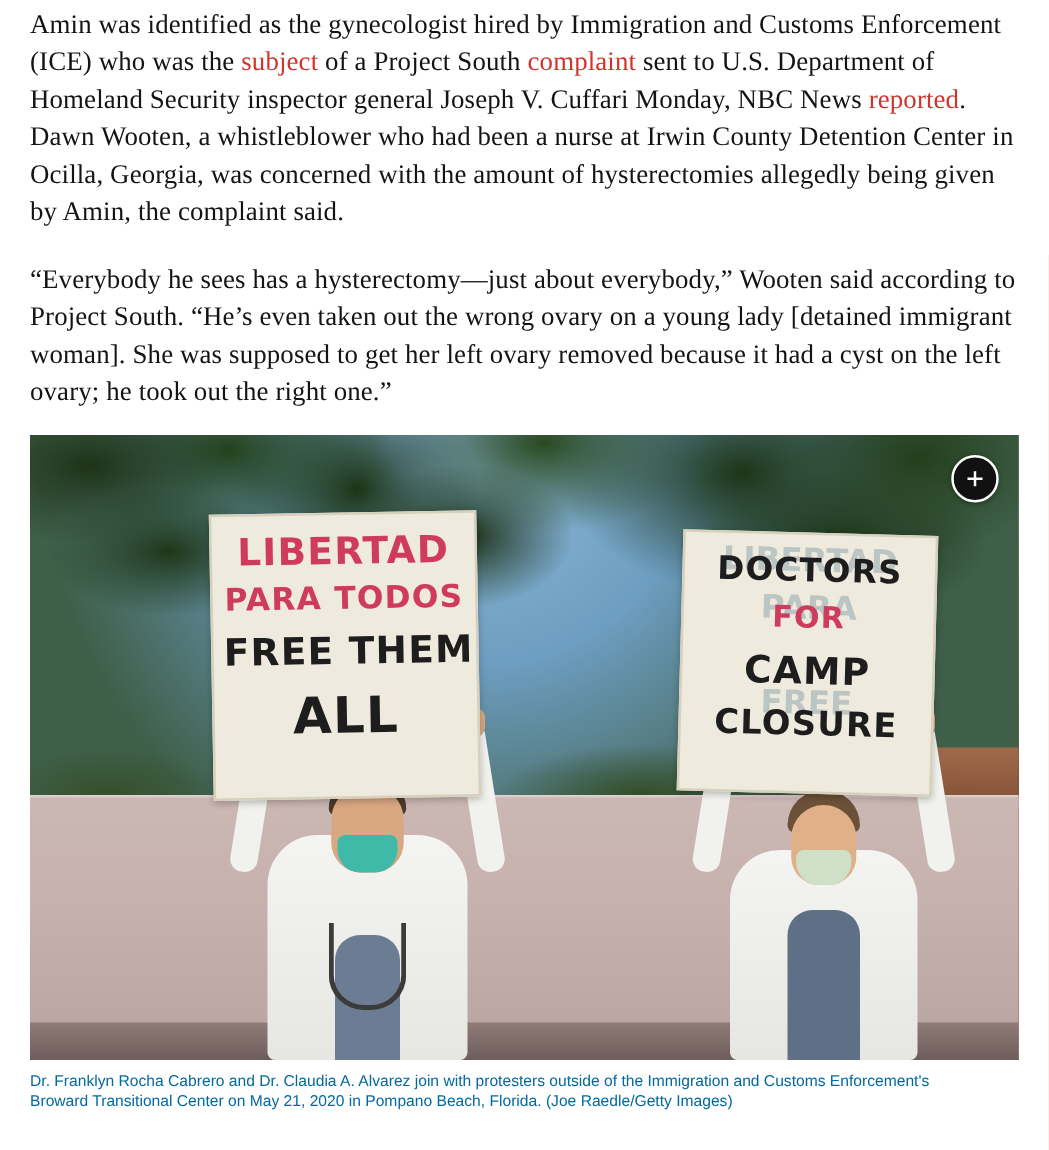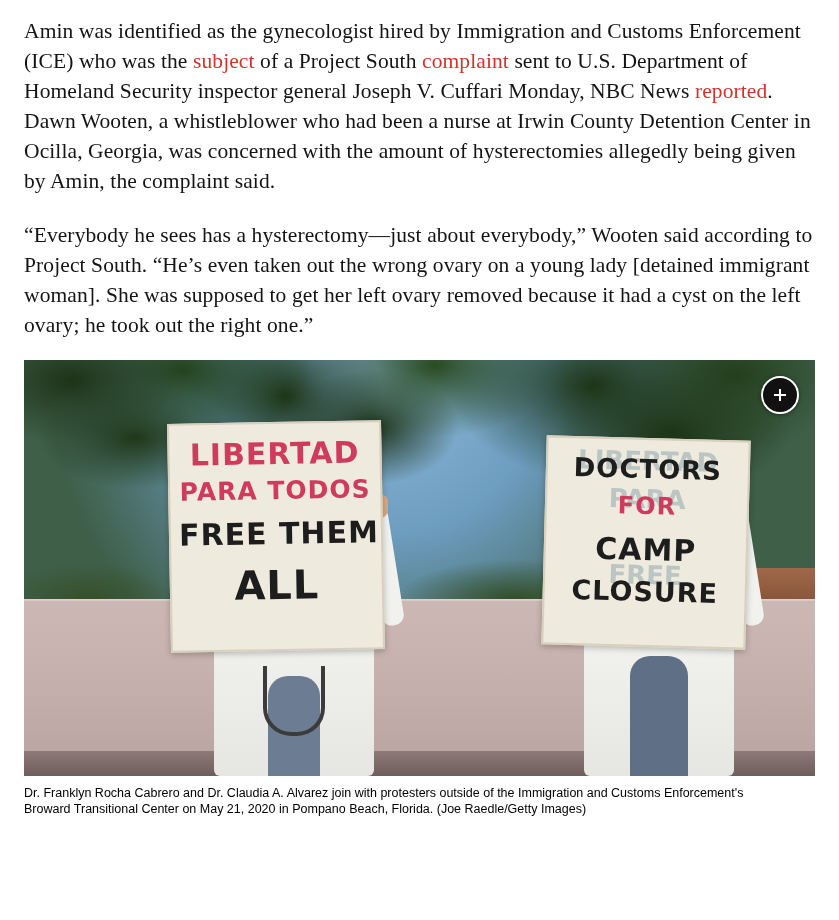--- a/index.html
+++ b/index.html
@@ -15,21 +15,21 @@
     color: #111111;
   }
   .page {
     position: relative;
     width: 839px;
     height: 920px;
     box-sizing: border-box;
     padding: 0 24px;
   }
   .article-body {
-    padding-top: 16px;
+    padding-top: 4px;
   }
   p.para {
     font-family: "Liberation Serif", serif;
     font-size: 21.5px;
     line-height: 30px;
     margin: 0 0 24px 0;
     color: #141414;
     letter-spacing: 0.1px;
   }
   p.para.second {
@@ -40,21 +40,21 @@
     text-decoration: none;
   }
   .figure {
     position: relative;
     width: 791px;
     margin: 0;
   }
   .photo {
     position: relative;
     width: 791px;
-    height: 416px;
+    height: 500px;
     overflow: hidden;
     background: #b91c1c;
   }
   
   .sky {
     position: absolute;
     left: 0; top: 0; width: 100%; height: 58%;
     background:
       radial-gradient(circle at 46% 8%, #8fb9d8 0%, #6d9dc0 32%, #3f5f49 70%),
       linear-gradient(180deg, #7fb2d4 0%, #5d8a66 55%, #35502f 100%);
@@ -260,21 +260,21 @@
     align-items: center;
     justify-content: center;
     cursor: pointer;
     box-shadow: 0 1px 4px rgba(0,0,0,0.4);
   }
   .expand-btn svg { display: block; }
   .caption {
     font-family: "Liberation Sans", sans-serif;
     font-size: 12.5px;
     line-height: 16px;
-    color: #000000;
+    color: #0369a1;
     margin-top: 9px;
     width: 760px;
   }
 </style>
 </head>
 <body>
 
 <div class="page">
 
   <div class="article-body">

